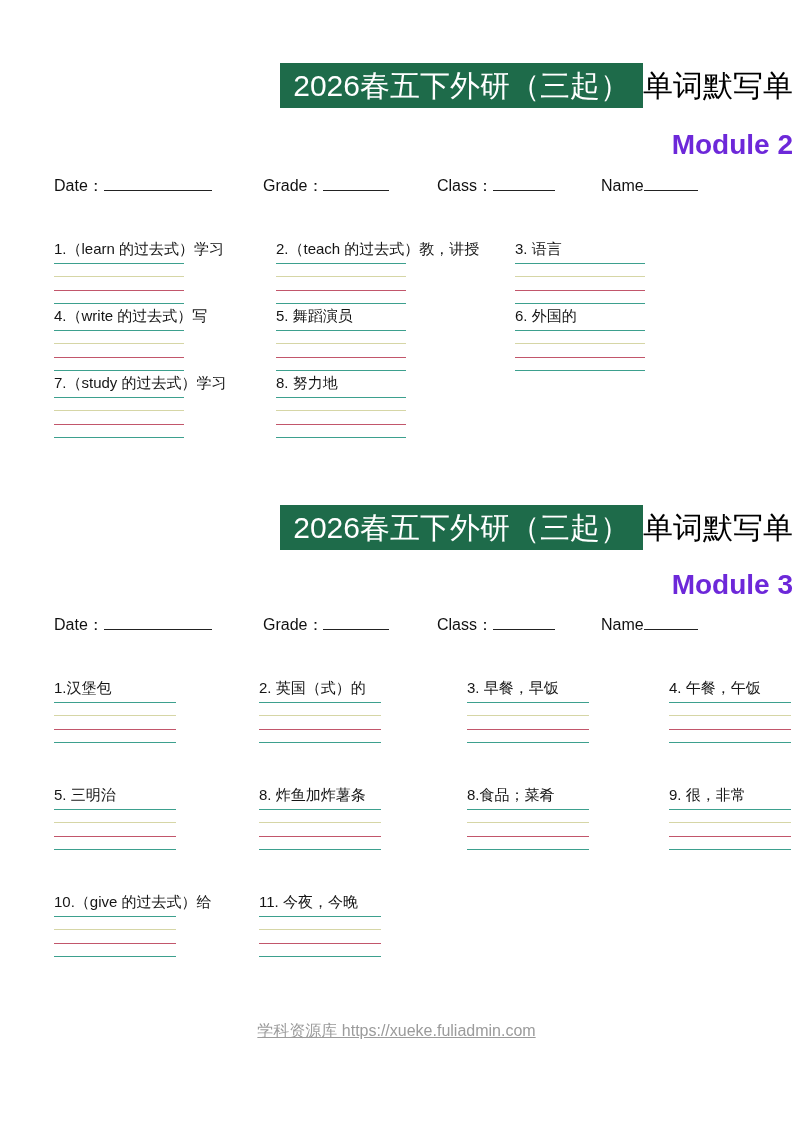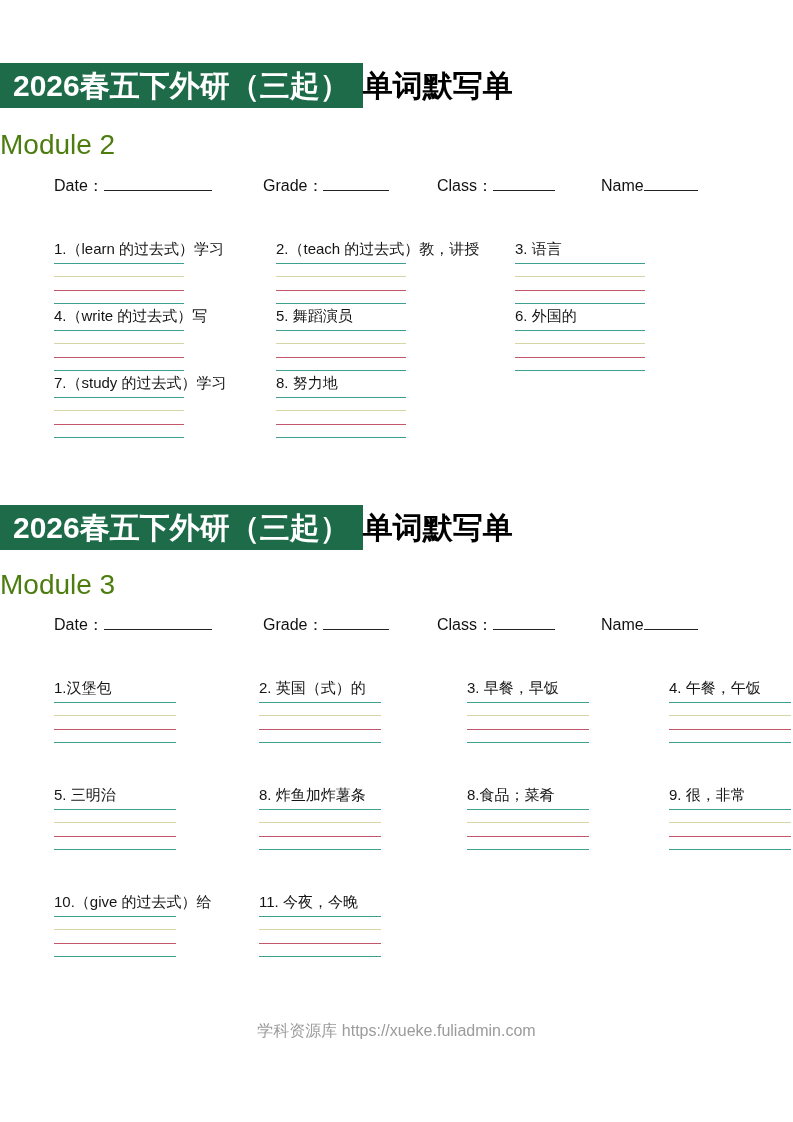--- a/index.html
+++ b/index.html
@@ -1,24 +1,24 @@
 <!DOCTYPE html>
 <html lang="zh"><head>
 <meta charset="utf-8">
 <style>
   html,body{margin:0;padding:0;background:#ffffff;}
   body{font-family:"Liberation Sans","DejaVu Sans",sans-serif;color:#111;}
   .sheet{position:relative;width:793px;height:1122px;background:#fff;overflow:hidden;}
 
-  .banner{margin-top:63px;text-align:left;font-size:30px;font-weight:bold;line-height:45px;white-space:nowrap;}
+  .banner{margin-top:63px;text-align:right;font-size:30px;font-weight:normal;line-height:45px;white-space:nowrap;}
   .banner .hl{display:inline-block;background:#1e6b4a;color:#ffffff;padding:0 13px;height:45px;line-height:45px;}
   .banner .rest{color:#000;}
   .banner.second{margin-top:64px;}
 
-  .module-title{margin-top:20px;text-align:left;font-size:28px;font-weight:normal;color:#4d7c0f;line-height:33px;}
+  .module-title{margin-top:20px;text-align:right;font-size:28px;font-weight:bold;color:#6d28d9;line-height:33px;}
   .module-title.second{margin-top:18px;}
 
   .content{padding:0 73px 0 54px;}
 
   .meta-row{display:grid;grid-template-columns:209px 174px 164px 1fr;margin-top:15px;font-size:16px;line-height:20px;}
   .meta-row.second{margin-top:14px;}
   .meta-cell{white-space:nowrap;}
   .uline{display:inline-block;border-bottom:1.5px solid #222;height:13px;vertical-align:baseline;}
   .ul-date{width:108px;}
   .ul-grade{width:66px;}
@@ -33,21 +33,21 @@
   .item-label{display:block;font-size:15px;line-height:18px;white-space:nowrap;color:#151515;}
   .wlines{margin-top:5px;}
   .wlines.w-m2{width:130px;}
   .wlines.w-m3{width:122px;}
   .wl{height:12.4px;border-top:1.7px solid transparent;}
   .wl.teal{border-top-color:#3da08e;}
   .wl.pale{border-top-color:#d6d6a6;}
   .wl.red{border-top-color:#c2566b;}
   .wl:last-child{height:0;}
 
-  .footer{margin-top:61px;text-align:center;font-size:16px;color:#9b9b9b;line-height:19px;}
+  .footer{margin-top:61px;text-align:center;font-size:16px;color:#9b9b9b;line-height:19px;text-decoration:underline;}
 </style>
 </head>
 <body>
 
 <div class="sheet">
 
   <div class="banner">
     <span class="hl">2026春五下外研（三起）</span><span class="rest">单词默写单</span>
   </div>
 

